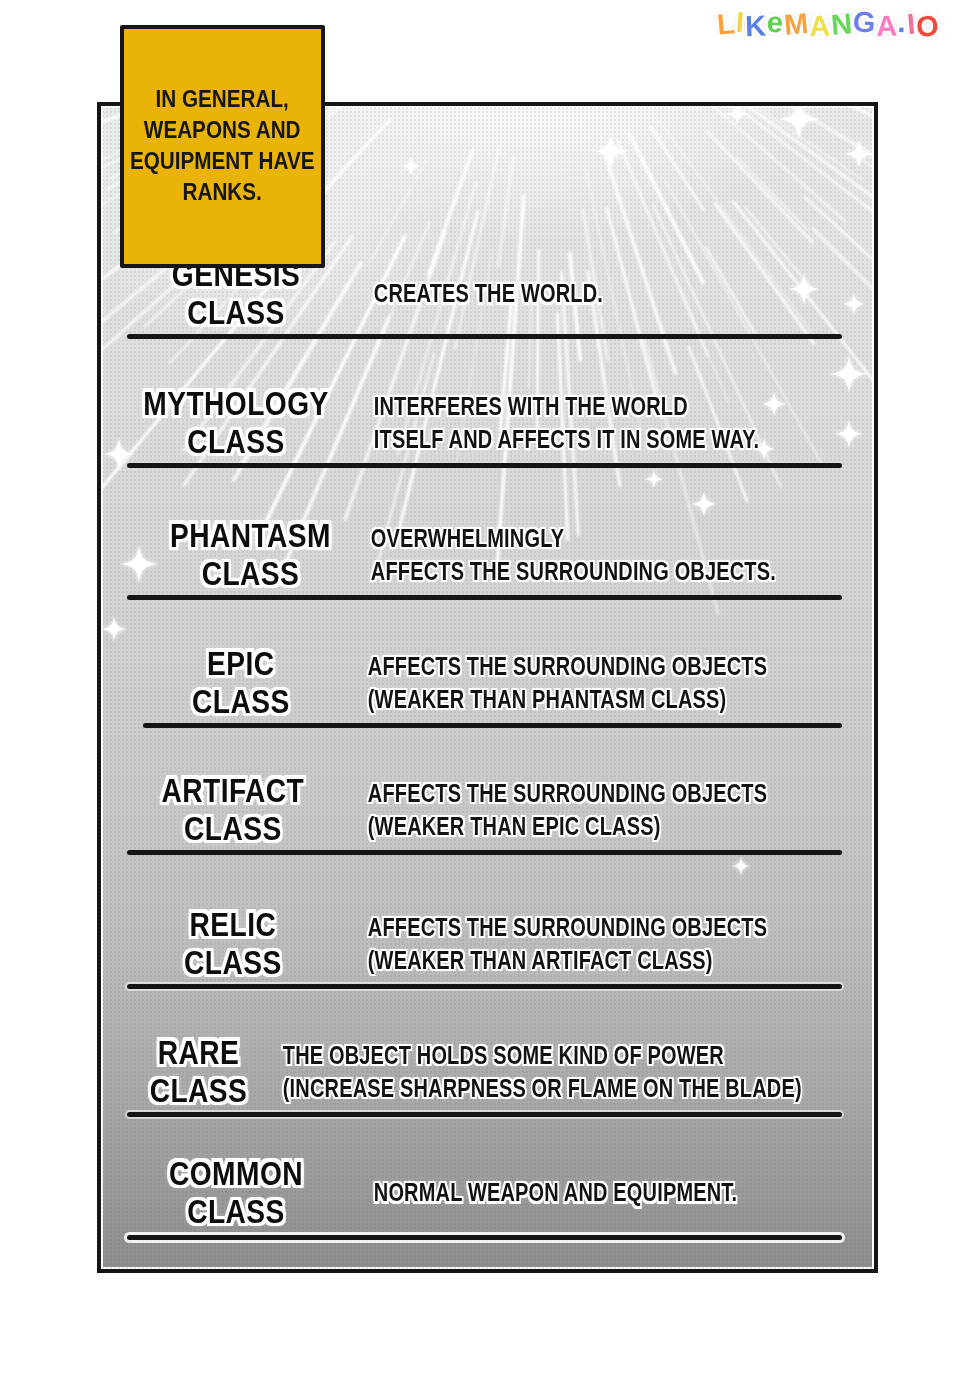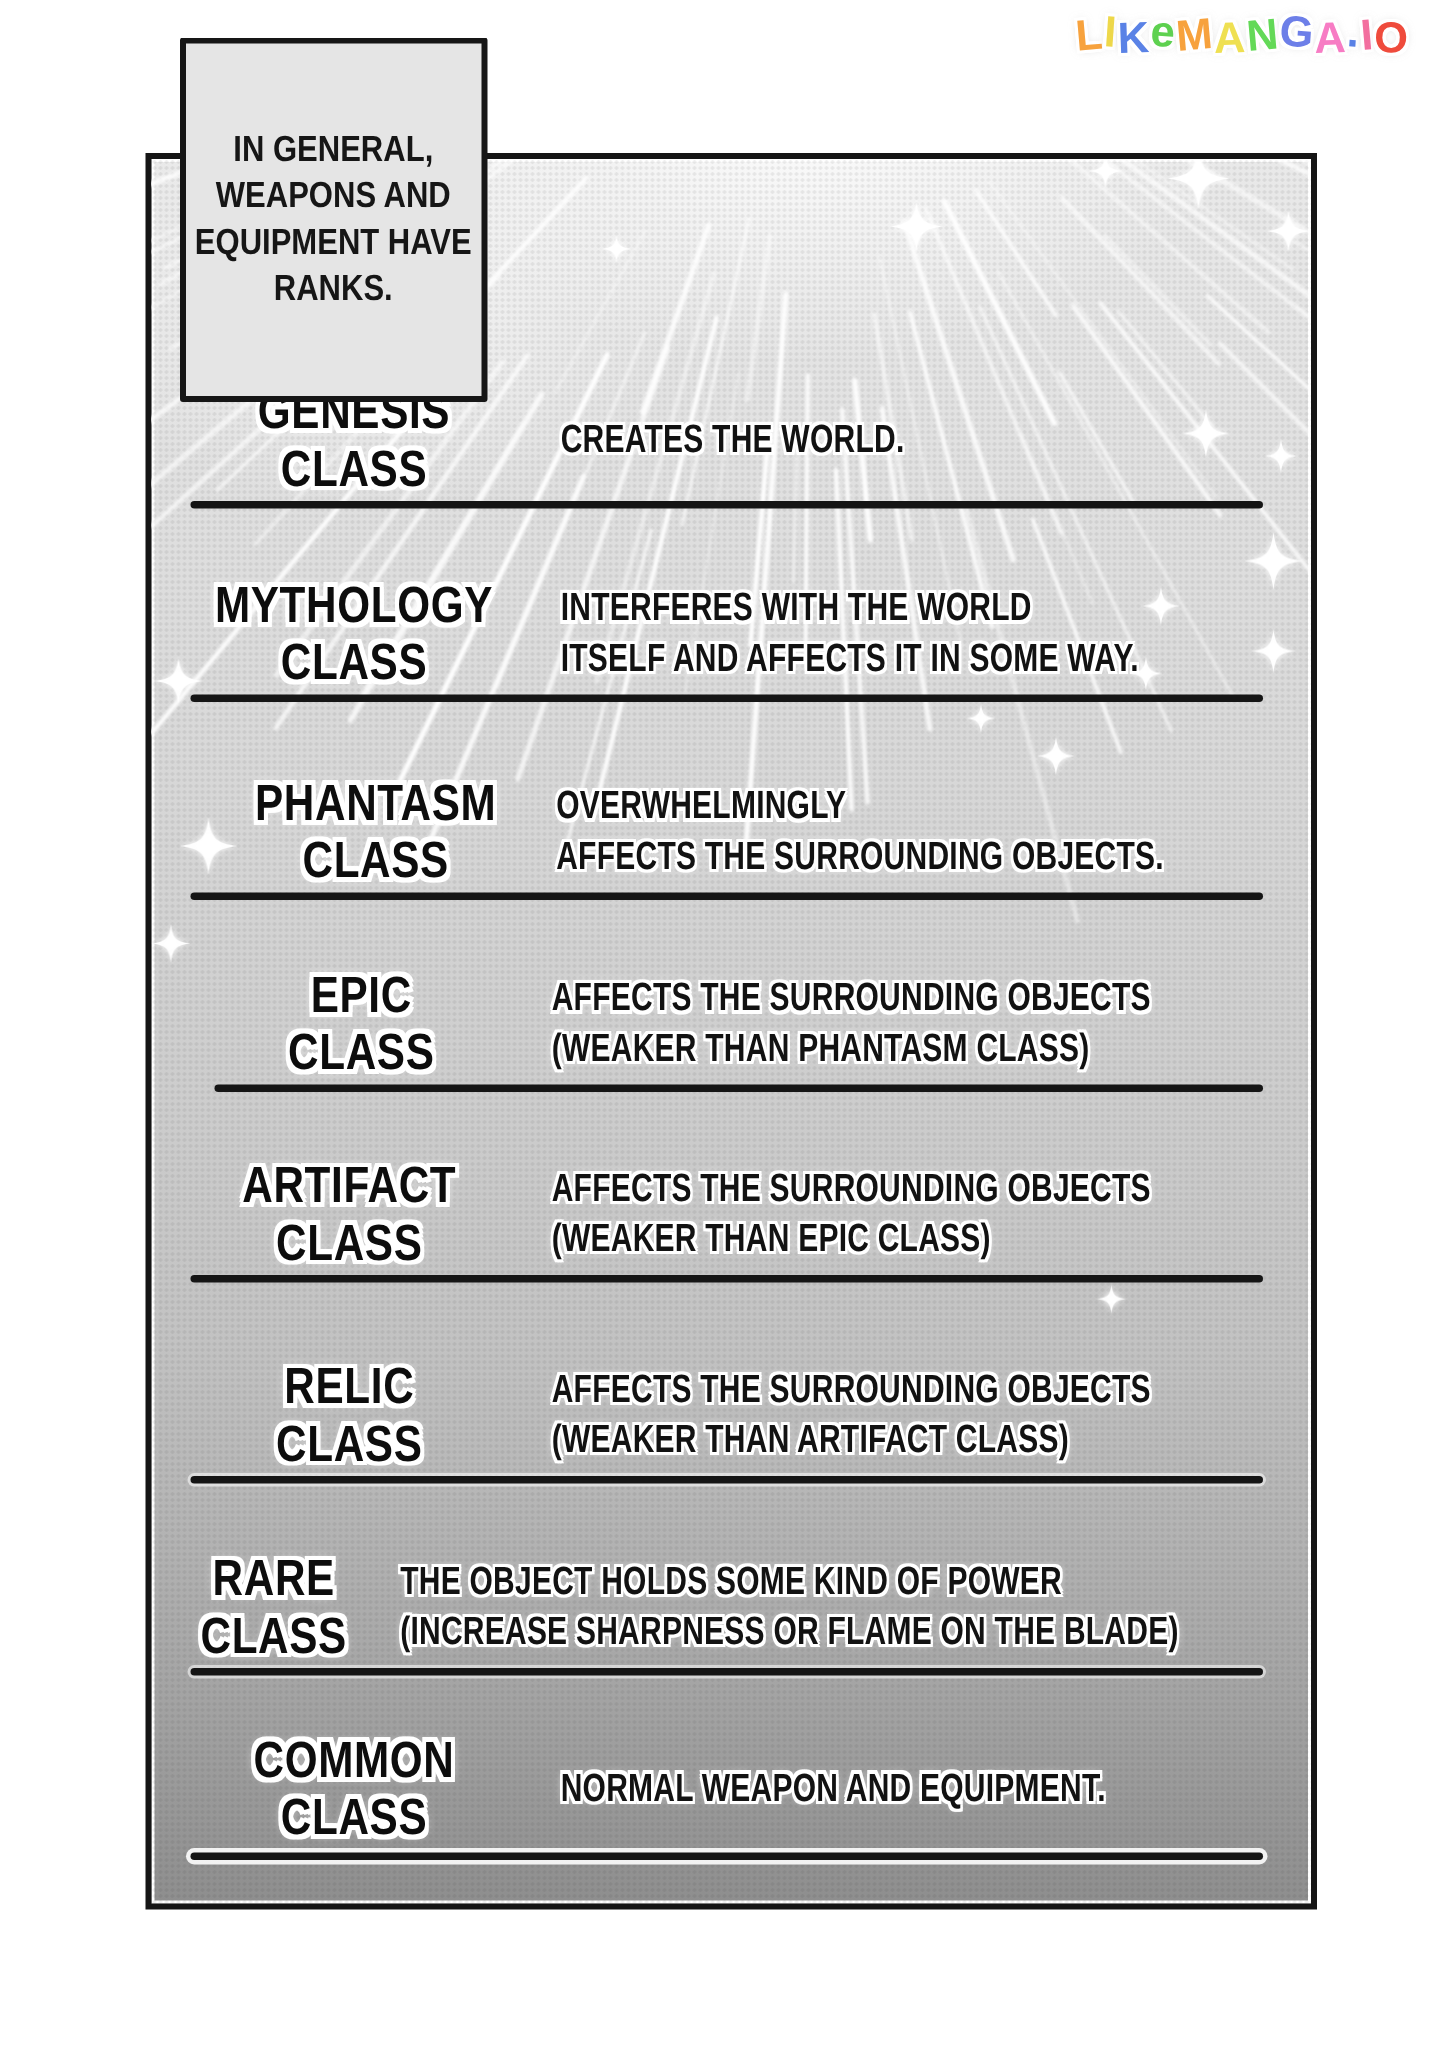--- a/index.html
+++ b/index.html
@@ -31,36 +31,36 @@
       linear-gradient(180deg,#e9e9e9 0%,#e0e0e0 18%,#d6d6d6 38%,#cccccc 55%,#c2c2c2 68%,#b3b3b3 79%,#a2a2a2 89%,#8e8e8e 100%);
     box-shadow:0 0 0 2px #fff inset;}
   
   .panel::before{content:"";position:absolute;inset:0;pointer-events:none;
     background-image:radial-gradient(rgba(40,40,40,.10) 1px, rgba(0,0,0,0) 1.4px);
     background-size:4px 4px;opacity:.8;}
   .burst{position:absolute;inset:0;width:100%;height:100%;pointer-events:none;}
 
   
   .speech{position:absolute;left:120px;top:25px;width:205px;height:243px;
-    background:#e5e5e5;border:4px solid var(--ink);border-radius:2px;z-index:6;
+    background:#eab308;border:4px solid var(--ink);border-radius:2px;z-index:6;
     display:flex;align-items:center;justify-content:center;text-align:center;}
   .speech-text{white-space:pre-line;font-weight:bold;font-size:22px;line-height:1.28;
     color:var(--ink);letter-spacing:0px;transform:scale(.94,1.1);}
 
   
   .rows{position:absolute;inset:0;z-index:3;display:flex;flex-direction:column;}
   .row{position:relative;display:flex;align-items:flex-end;padding-bottom:16px;}
   .row-inner{display:flex;align-items:center;width:100%;}
   .r1{height:239px;}
   .r2{height:129px;}
   .r3{height:132px;padding-left:32px;}
   .r4{height:128px;margin-left:16px;}
   .r5{height:127px;justify-content:center;}
   .r6{height:134px;}
-  .r7{height:128px;}
+  .r7{height:128px;padding-left:16px;}
   .r8{height:131px;padding-bottom:26px;}
   .cls{width:218px;margin-left:26px;text-align:center;white-space:pre-line;
     font-weight:bold;font-size:32px;line-height:1.13;color:#0d0d0d;letter-spacing:.5px;
     transform:scale(.88,1.06);
     text-shadow:-3px -3px 0 #fff,3px -3px 0 #fff,-3px 3px 0 #fff,3px 3px 0 #fff,
       0 -3px 0 #fff,0 3px 0 #fff,-3px 0 0 #fff,3px 0 0 #fff,0 0 7px rgba(255,255,255,.9);}
   .desc{flex:1;padding-left:36px;white-space:pre;font-weight:bold;font-size:25px;
     line-height:1.28;color:#121212;letter-spacing:.2px;
     transform:scale(.8,1.05);transform-origin:left center;
     text-shadow:-2px -2px 0 #fff,2px -2px 0 #fff,-2px 2px 0 #fff,2px 2px 0 #fff,

